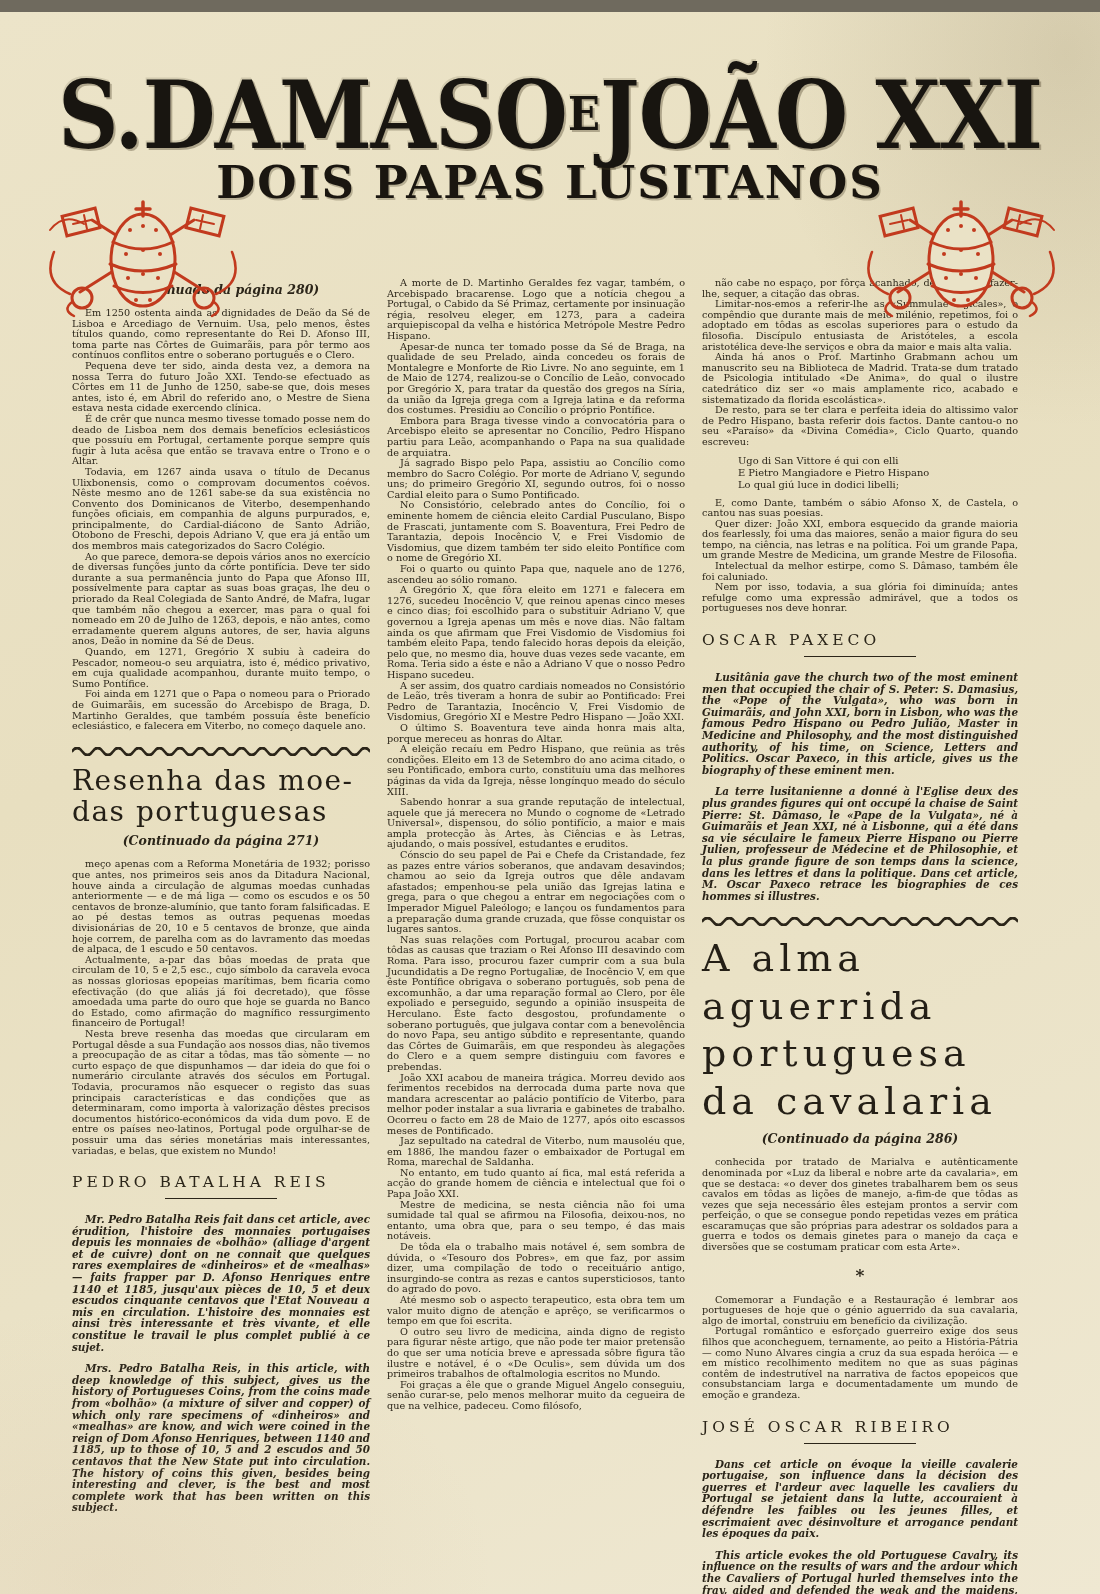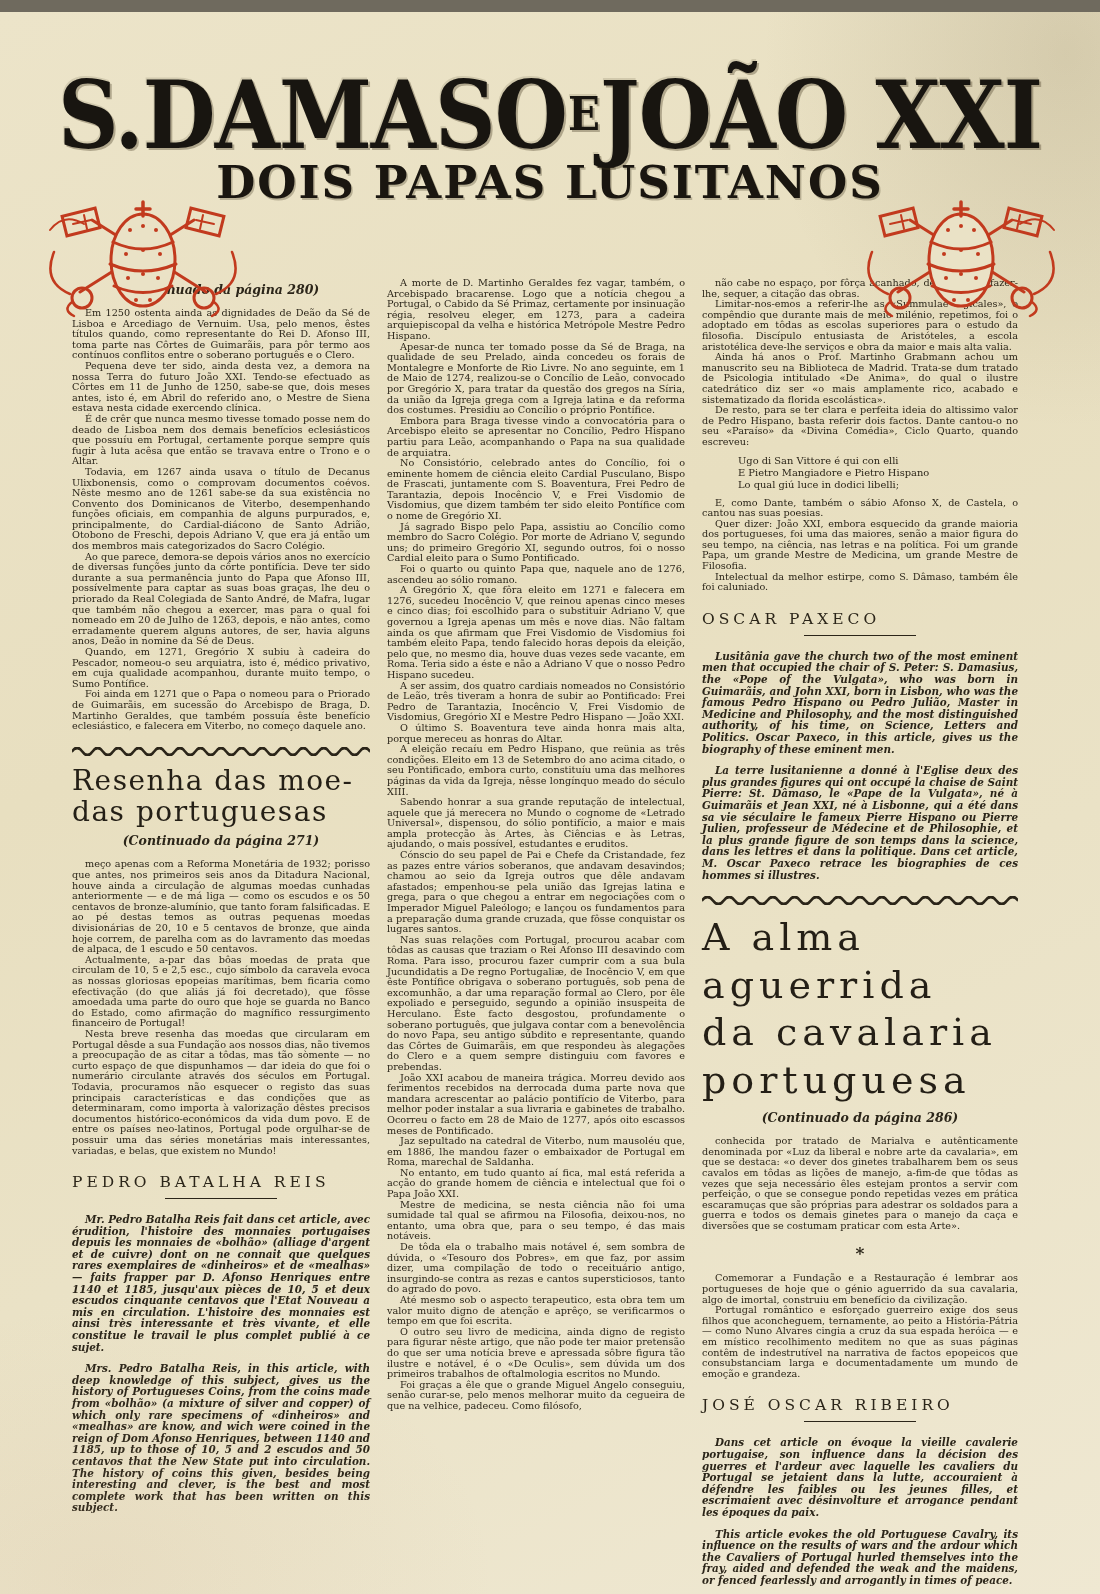--- a/index.html
+++ b/index.html
@@ -164,22 +164,22 @@
         <p>Mrs. Pedro Batalha Reis, in this article, with deep knowledge of this subject, gives us the history of Portugueses Coins, from the coins made from «bolhão» (a mixture of silver and copper) of which only rare specimens of «dinheiros» and «mealhas» are know, and wich were coined in the reign of Dom Afonso Henriques, between 1140 and 1185, up to those of 10, 5 and 2 escudos and 50 centavos that the New State put into circulation. The history of coins this given, besides being interesting and clever, is the best and most complete work that has been written on this subject.</p>
       </div>
 
     </div>
 
     <div class="col c2">
       <div class="body">
           <p>A morte de D. Martinho Geraldes fez vagar, também, o Arcebispado bracarense. Logo que a notícia chegou a Portugal, o Cabido da Sé Primaz, certamente por insinuação régia, resolveu eleger, em 1273, para a cadeira arquiepiscopal da velha e histórica Metrópole Mestre Pedro Hispano.</p>
           <p>Apesar-de nunca ter tomado posse da Sé de Braga, na qualidade de seu Prelado, ainda concedeu os forais de Montalegre e Monforte de Rio Livre. No ano seguinte, em 1 de Maio de 1274, realizou-se o Concílio de Leão, convocado por Gregório X, para tratar da questão dos gregos na Síria, da união da Igreja grega com a Igreja latina e da reforma dos costumes. Presidiu ao Concílio o próprio Pontífice.</p>
           <p>Embora para Braga tivesse vindo a convocatória para o Arcebispo eleito se apresentar no Concílio, Pedro Hispano partiu para Leão, acompanhando o Papa na sua qualidade de arquiatra.</p>
+          <p>Já sagrado Bispo pelo Papa, assistiu ao Concílio como membro do Sacro Colégio. Por morte de Adriano V, segundo uns; do primeiro Gregório XI, segundo outros, foi o nosso Cardial eleito para o Sumo Pontificado.</p>
           <p>No Consistório, celebrado antes do Concílio, foi o eminente homem de ciência eleito Cardial Pusculano, Bispo de Frascati, juntamente com S. Boaventura, Frei Pedro de Tarantazia, depois Inocêncio V, e Frei Visdomio de Visdomius, que dizem também ter sido eleito Pontífice com o nome de Gregório XI.</p>
-          <p>Já sagrado Bispo pelo Papa, assistiu ao Concílio como membro do Sacro Colégio. Por morte de Adriano V, segundo uns; do primeiro Gregório XI, segundo outros, foi o nosso Cardial eleito para o Sumo Pontificado.</p>
           <p>Foi o quarto ou quinto Papa que, naquele ano de 1276, ascendeu ao sólio romano.</p>
           <p>A Gregório X, que fôra eleito em 1271 e falecera em 1276, sucedeu Inocêncio V, que reinou apenas cinco meses e cinco dias; foi escolhido para o substituir Adriano V, que governou a Igreja apenas um mês e nove dias. Não faltam ainda os que afirmam que Frei Visdomio de Visdomius foi também eleito Papa, tendo falecido horas depois da eleição, pelo que, no mesmo dia, houve duas vezes sede vacante, em Roma. Teria sido a éste e não a Adriano V que o nosso Pedro Hispano sucedeu.</p>
           <p>A ser assim, dos quatro cardiais nomeados no Consistório de Leão, três tiveram a honra de subir ao Pontificado: Frei Pedro de Tarantazia, Inocêncio V, Frei Visdomio de Visdomius, Gregório XI e Mestre Pedro Hispano — João XXI.</p>
           <p>O último S. Boaventura teve ainda honra mais alta, porque mereceu as honras do Altar.</p>
           <p>A eleição recaíu em Pedro Hispano, que reünia as três condições. Eleito em 13 de Setembro do ano acima citado, o seu Pontificado, embora curto, constituíu uma das melhores páginas da vida da Igreja, nêsse longínquo meado do século XIII.</p>
           <p>Sabendo honrar a sua grande reputação de intelectual, aquele que já merecera no Mundo o cognome de «Letrado Universal», dispensou, do sólio pontifício, a maior e mais ampla protecção às Artes, às Ciências e às Letras, ajudando, o mais possível, estudantes e eruditos.</p>
           <p>Cónscio do seu papel de Pai e Chefe da Cristandade, fez as pazes entre vários soberanos, que andavam desavindos; chamou ao seio da Igreja outros que dêle andavam afastados; empenhou-se pela união das Igrejas latina e grega, para o que chegou a entrar em negociações com o Imperador Miguel Paleólogo; e lançou os fundamentos para a preparação duma grande cruzada, que fôsse conquistar os lugares santos.</p>
           <p>Nas suas relações com Portugal, procurou acabar com tôdas as causas que traziam o Rei Afonso III desavindo com Roma. Para isso, procurou fazer cumprir com a sua bula Jucundidatis a De regno Portugaliæ, de Inocêncio V, em que êste Pontífice obrigava o soberano português, sob pena de excomunhão, a dar uma reparação formal ao Clero, por êle expoliado e perseguido, segundo a opinião insuspeita de Herculano. Êste facto desgostou, profundamente o soberano português, que julgava contar com a benevolência do novo Papa, seu antigo súbdito e representante, quando das Côrtes de Guimarãis, em que respondeu às alegações do Clero e a quem sempre distinguiu com favores e prebendas.</p>
           <p>João XXI acabou de maneira trágica. Morreu devido aos ferimentos recebidos na derrocada duma parte nova que mandara acrescentar ao palácio pontifício de Viterbo, para melhor poder instalar a sua livraria e gabinetes de trabalho. Ocorreu o facto em 28 de Maio de 1277, após oito escassos meses de Pontificado.</p>
           <p>Jaz sepultado na catedral de Viterbo, num mausoléu que, em 1886, lhe mandou fazer o embaixador de Portugal em Roma, marechal de Saldanha.</p>
@@ -201,41 +201,42 @@
         </div>
 
       <div class="quote">
           <div>Ugo di San Vittore é qui con elli</div>
           <div>E Pietro Mangiadore e Pietro Hispano</div>
           <div>Lo qual giú luce in dodici libelli;</div>
         </div>
 
       <div class="body">
           <p>E, como Dante, também o sábio Afonso X, de Castela, o cantou nas suas poesias.</p>
-          <p>Quer dizer: João XXI, embora esquecido da grande maioria dos portugueses, foi uma das maiores, senão a maior figura do seu tempo, na ciência, nas letras e na política. Foi um grande Papa, um grande Mestre de Medicina, um grande Mestre de Filosofia.</p>
+          <p>Quer dizer: João XXI, embora esquecido da grande maioria dos fearlessly, foi uma das maiores, senão a maior figura do seu tempo, na ciência, nas letras e na política. Foi um grande Papa, um grande Mestre de Medicina, um grande Mestre de Filosofia.</p>
           <p>Intelectual da melhor estirpe, como S. Dâmaso, também êle foi caluniado.</p>
+          <p>Nem por isso, todavia, a sua glória foi diminuída; antes refulge como uma expressão admirável, que a todos os portugueses nos deve honrar.</p>
         </div>
 
       <div class="author">OSCAR PAXECO</div>
       <hr class="author-rule">
 
       <div class="summary">
         <p>Lusitânia gave the church two of the most eminent men that occupied the chair of S. Peter: S. Damasius, the «Pope of the Vulgata», who was born in Guimarãis, and John XXI, born in Lisbon, who was the famous Pedro Hispano ou Pedro Julião, Master in Medicine and Philosophy, and the most distinguished authority, of his time, on Science, Letters and Politics. Oscar Paxeco, in this article, gives us the biography of these eminent men.</p>
         <p>La terre lusitanienne a donné à l'Eglise deux des plus grandes figures qui ont occupé la chaise de Saint Pierre: St. Dâmaso, le «Pape de la Vulgata», né à Guimarãis et Jean XXI, né à Lisbonne, qui a été dans sa vie séculaire le fameux Pierre Hispano ou Pierre Julien, professeur de Médecine et de Philosophie, et la plus grande figure de son temps dans la science, dans les lettres et dans la politique. Dans cet article, M. Oscar Paxeco retrace les biographies de ces hommes si illustres.</p>
       </div>
 
       <svg class="wavy" width="100%" height="9" viewBox="0 0 580 10" preserveAspectRatio="none">
         <path d="M0 5 q10 -8 20 0 t20 0 t20 0 t20 0 t20 0 t20 0 t20 0 t20 0 t20 0 t20 0 t20 0 t20 0 t20 0 t20 0 t20 0 t20 0 t20 0 t20 0 t20 0 t20 0 t20 0 t20 0 t20 0 t20 0 t20 0 t20 0 t20 0 t20 0 t20 0" stroke="#2b2519" stroke-width="3.4" fill="none"></path>
       </svg>
 
       <div class="alma">
         <div class="sec-title">
             <div>A alma aguerrida</div>
+            <div>portuguesa</div>
             <div>da cavalaria</div>
-            <div>portuguesa</div>
           </div>
         <div class="cont-note">(Continuado da página 286)</div>
         <div class="body">
             <p>conhecida por tratado de Marialva e autênticamente denominada por «Luz da liberal e nobre arte da cavalaria», em que se destaca: «o dever dos ginetes trabalharem bem os seus cavalos em tôdas as lições de manejo, a-fim-de que tôdas as vezes que seja necessário êles estejam prontos a servir com perfeição, o que se consegue pondo repetidas vezes em prática escaramuças que são próprias para adestrar os soldados para a guerra e todos os demais ginetes para o manejo da caça e diversões que se costumam praticar com esta Arte».</p>
           </div>
         <div class="star">*</div>
         <div class="body">
             <p>Comemorar a Fundação e a Restauração é lembrar aos portugueses de hoje que o génio aguerrido da sua cavalaria, algo de imortal, construiu em benefício da civilização.</p>
             <p>Portugal romântico e esforçado guerreiro exige dos seus filhos que aconcheguem, ternamente, ao peito a História-Pátria — como Nuno Alvares cingia a cruz da sua espada heróica — e em místico recolhimento meditem no que as suas páginas contêm de indestrutível na narrativa de factos epopeicos que consubstanciam larga e documentadamente um mundo de emoção e grandeza.</p>
           </div>

